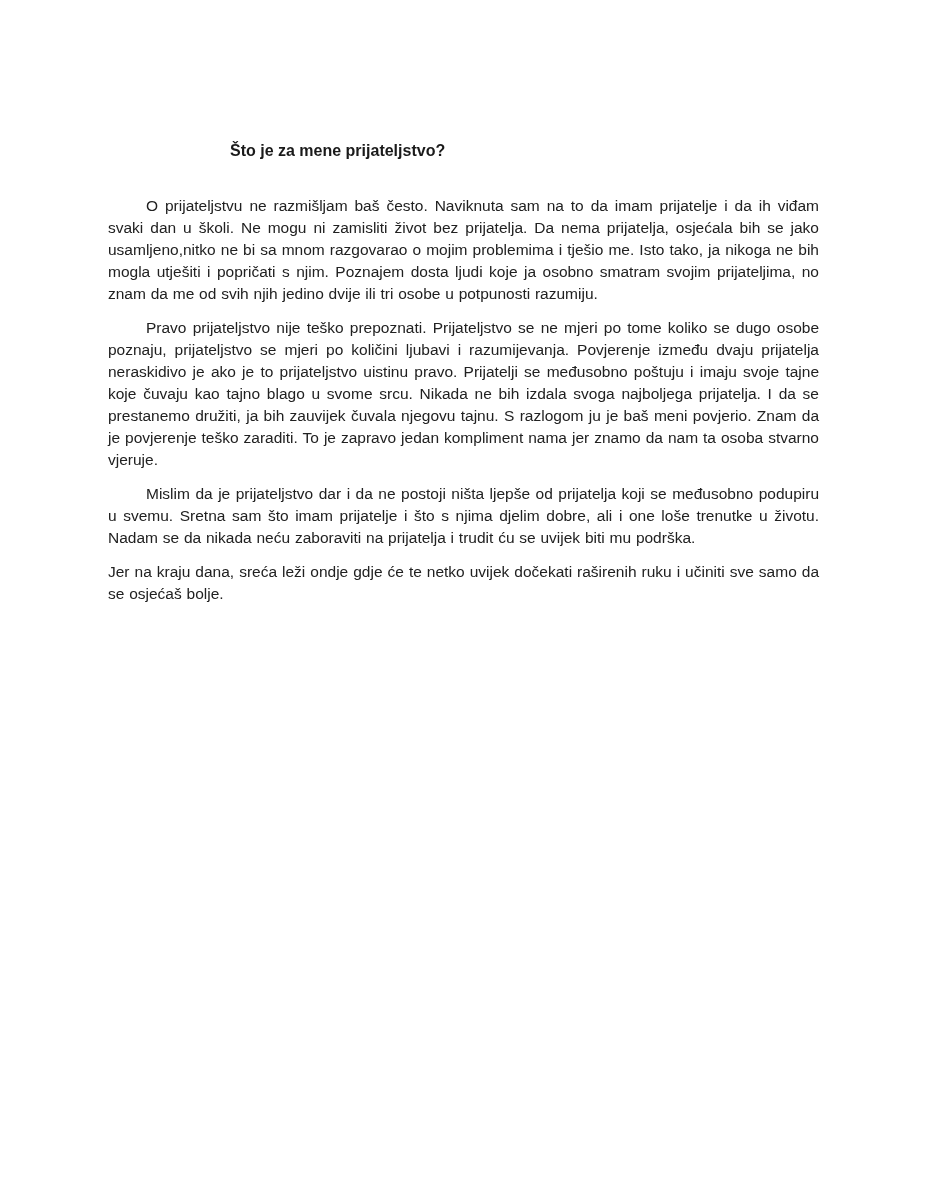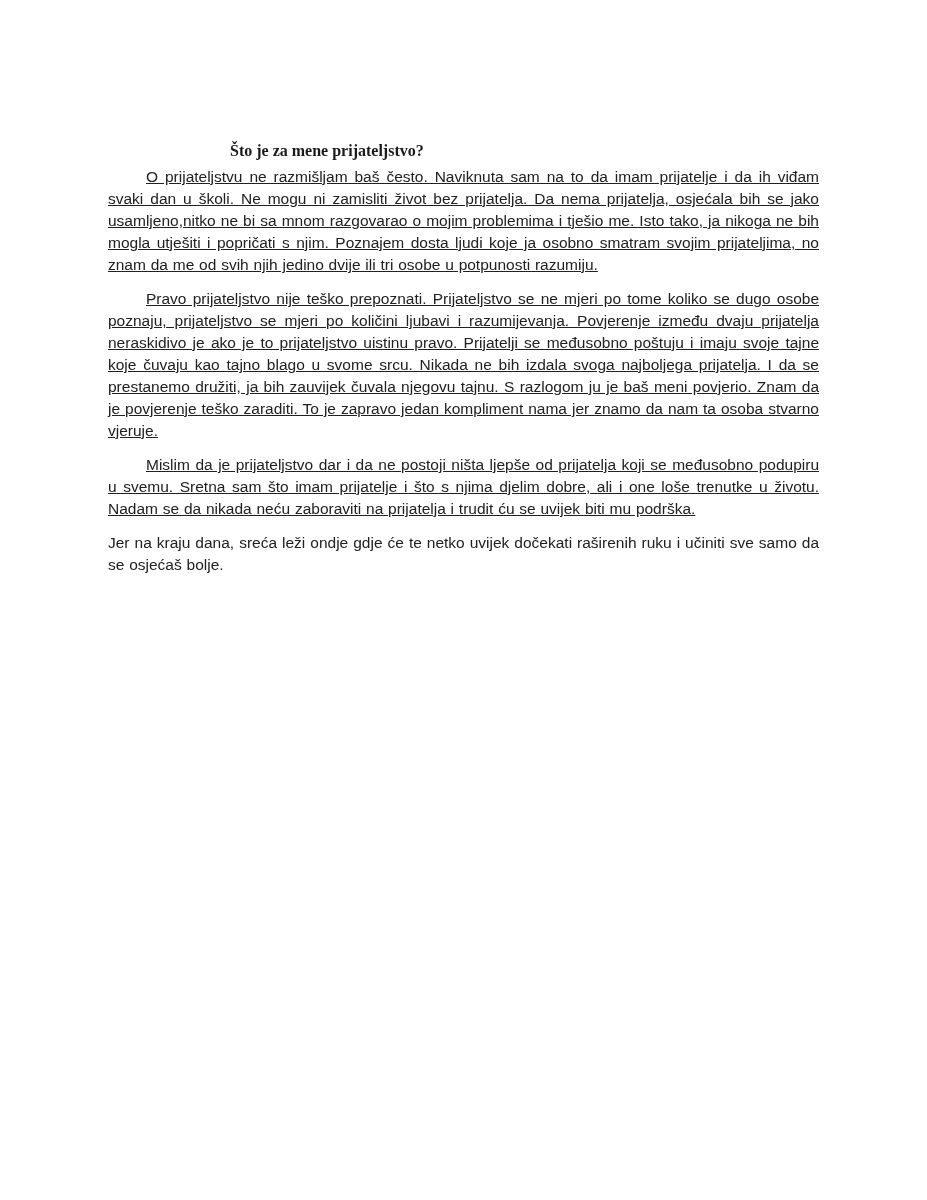--- a/index.html
+++ b/index.html
@@ -20,32 +20,30 @@
     top: 140px;
     width: 711px;
     color: #212121;
     font-size: 15.5px;
     line-height: 22px;
   }
   .doc-title {
     font-size: 16px;
     font-weight: bold;
     line-height: 22px;
-    margin: 0 0 4px 122px;
+    margin: 0 0 33px 122px;
     color: #1a1a1a;
-    font-family: Liberation Serif, serif;
   }
   .doc-para {
     margin: 0 0 12px 0;
     text-align: justify;
     word-spacing: 0.5px;
   }
   .doc-para.indented {
     text-indent: 38px;
-    text-decoration: underline;
   }
   .doc-para.plain {
     text-indent: 0;
     margin-top: 12px;
   }
 </style>
 </head>
 <body>
 
 <div class="doc-page">

